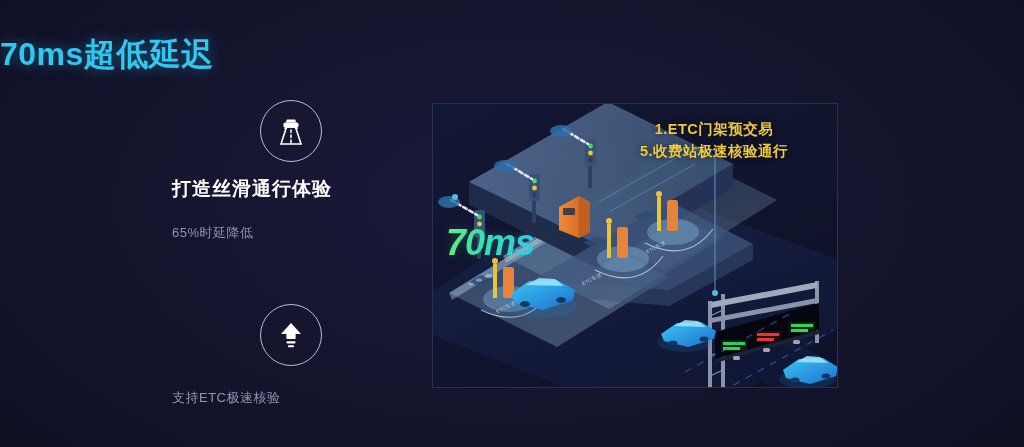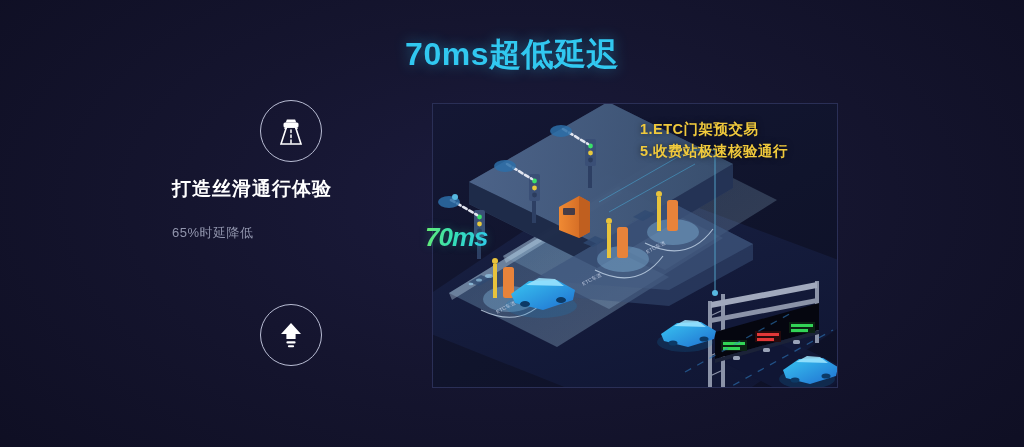--- a/index.html
+++ b/index.html
@@ -6,21 +6,21 @@
   body{
     width:1024px;height:447px;overflow:hidden;
     background:radial-gradient(ellipse 70% 90% at 50% 45%, #1b1b3d 0%, #15152f 45%, #0e0e22 100%);
     font-family:"Liberation Sans","DejaVu Sans",sans-serif;
     color:#fff;position:relative;
   }
   .stage{position:absolute;inset:0;}
 
   
   .page-title{
-    position:absolute;top:33px;left:0;width:1024px;text-align:center;
+    position:absolute;top:33px;left:0;width:1024px;
     font-size:32px;font-weight:bold;letter-spacing:.5px;
     color:#31c8f0;
     text-shadow:0 0 14px rgba(45,190,235,.45);
   }
 
   
   .features{position:absolute;left:172px;top:100px;width:238px;}
   .feature{text-align:left;}
   .feature + .feature{margin-top:62px;}
   .f-icon{
@@ -40,24 +40,25 @@
     box-sizing:border-box;overflow:hidden;
   }
   .panel svg{display:block;}
 
   
   .callout{
     position:absolute;left:640px;top:119px;
     font-size:14.5px;font-weight:bold;color:#f0c93c;line-height:1.5;
     letter-spacing:.5px;white-space:nowrap;
     text-shadow:0 0 6px rgba(0,0,0,.6);
+    text-align:center;
   }
   .ms-badge{
-    position:absolute;left:425px;top:222px;
-    font-size:26px;font-weight:bold;font-style:italic;
+    position:absolute;left:446px;top:222px;
+    font-size:36px;font-weight:bold;font-style:italic;
     letter-spacing:-1px;
     background:linear-gradient(100deg,#6ef06a 0%,#36e0b8 45%,#2fc9ef 100%);
     -webkit-background-clip:text;background-clip:text;color:transparent;
     text-shadow:0 0 10px rgba(60,220,180,.25);
   }
   .lane-label{
     position:absolute;color:#cdd6ea;font-size:5px;letter-spacing:.3px;white-space:nowrap;
     opacity:.85;
   }
 </style>
@@ -88,20 +89,21 @@
     </div>
 
     <div class="feature">
       <div class="f-icon">
         <svg width="34" height="34" viewBox="0 0 34 34">
           <path d="M17 5 L27 16 L21.6 16 L21.6 21 L12.4 21 L12.4 16 L7 16 Z" fill="#ffffff"></path>
           <rect x="12.4" y="23.2" width="9.2" height="2.3" rx="1.1" fill="#ffffff"></rect>
           <rect x="13.9" y="27.2" width="6.2" height="2.1" rx="1" fill="#ffffff"></rect>
         </svg>
       </div>
+      <div class="f-sub">支持ETC极速核验</div>
     </div>
 
   </div>
 
   <div class="panel">
     <svg width="406" height="285" viewBox="0 0 406 285">
       <defs>
         <linearGradient id="roofG" x1="0" y1="0" x2="1" y2="1">
           <stop offset="0%" stop-color="#475f85"></stop>
           <stop offset="100%" stop-color="#2c3c5c"></stop>

